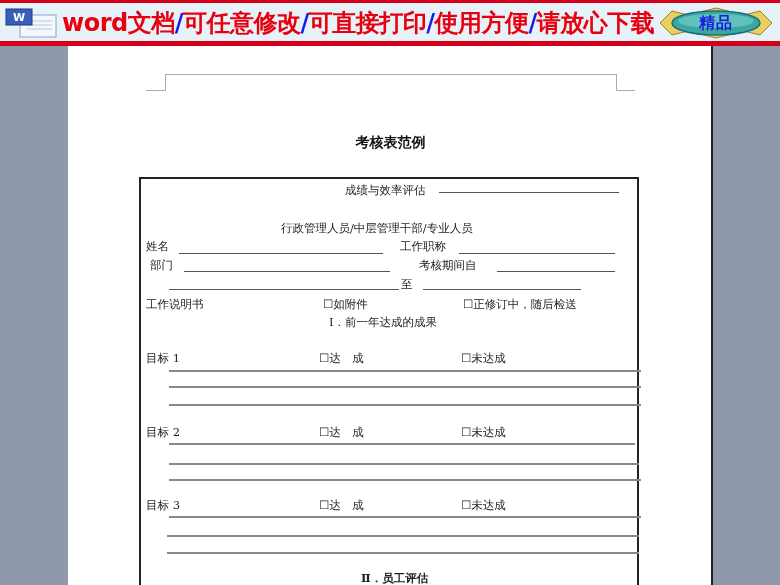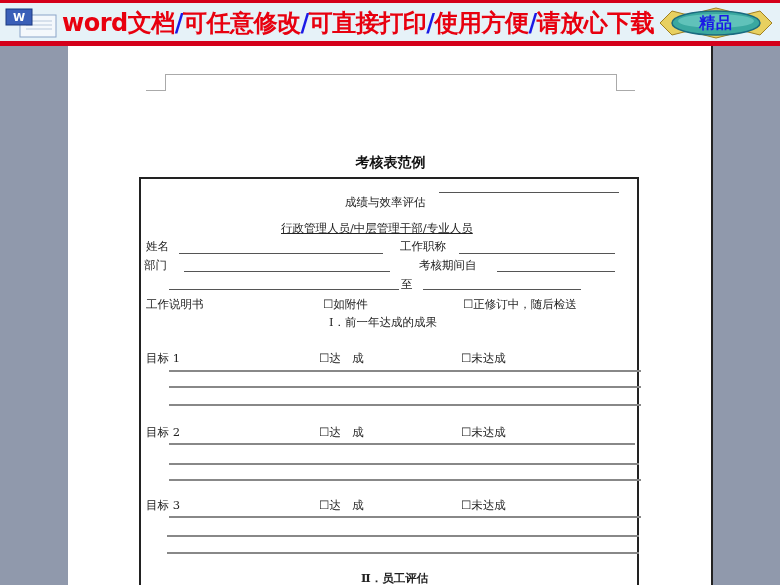--- a/index.html
+++ b/index.html
@@ -6,21 +6,21 @@
   html, body { width: 780px; height: 585px; overflow: hidden; background: #9099ac; font-family: "DejaVu Sans", "Liberation Sans", sans-serif; }
   .banner { position: absolute; left: 0; top: 0; width: 780px; height: 46px; background: #e6f2f8; border-top: 3px solid #d4001a; border-bottom: 5px solid #d4001a; }
   .banner .inner { position: absolute; left: 0; top: 3px; width: 780px; height: 32px; }
   .word-icon { position: absolute; left: 4px; top: 1px; width: 54px; height: 32px; }
   .banner-text { position: absolute; left: 62px; top: 0; height: 34px; line-height: 34px; font-size: 24px; font-weight: bold; color: #e8000f; white-space: nowrap; letter-spacing: -0.5px; font-family: "DejaVu Sans", sans-serif; }
   .banner-text .sep { color: #1a1ae6; }
   .badge { position: absolute; left: 658px; top: 1px; width: 116px; height: 32px; }
   .badge-label { position: absolute; left: 0; top: 0; width: 116px; height: 32px; line-height: 32px; text-align: center; font-size: 16px; font-weight: bold; color: #1a1ae6; letter-spacing: 1px; }
   .page { position: absolute; left: 68px; top: 46px; width: 645px; height: 539px; background: #fff; border-right: 2px solid #222; }
   .corner { position: absolute; border-color: #aaa; border-style: solid; }
-  .title { position: absolute; left: 0; top: 88px; width: 645px; text-align: center; font-size: 14px; font-weight: bold; color: #111; margin-top: 20px; }
+  .title { position: absolute; left: 0; top: 88px; width: 645px; text-align: center; font-size: 14px; font-weight: bold; color: #111; }
   .form { position: absolute; left: 71px; top: 131px; width: 500px; height: 420px; border: 2px solid #222; border-bottom: none; }
   .t { position: absolute; font-size: 11.5px; color: #222; white-space: nowrap; font-family: "DejaVu Serif", serif; }
   .ln { position: absolute; height: 1px; background: #555; }
   .gl { position: absolute; height: 2px; background: #888; }
 </style>
 </head>
 <body>
 
 <div class="banner">
   <div class="inner">
@@ -47,31 +47,31 @@
 </div>
 
 <div class="page">
   <div class="corner" style="left:78px;top:28px;width:20px;height:17px;border-width:0 1px 1px 0;"></div>
   <div class="ln" style="left:98px;top:28px;width:450px;background:#aaa;"></div>
   <div class="corner" style="left:548px;top:28px;width:19px;height:17px;border-width:0 0 1px 1px;"></div>
 
   <div class="title">考核表范例</div>
 
   <div class="form">
-    <span class="t" style="left:204px;top:4px;margin-top:12px;">成绩与效率评估</span>
+    <span class="t" style="left:204px;top:4px;">成绩与效率评估</span>
     <div class="ln" style="left:298px;top:13px;width:180px;"></div>
 
-    <span class="t" style="left:140px;top:42px;text-decoration:underline;">行政管理人员/中层管理干部/专业人员</span>
+    <span class="t" style="left:140px;top:42px;">行政管理人员/中层管理干部/专业人员</span>
 
     <span class="t" style="left:5px;top:60px;">姓名</span>
     <div class="ln" style="left:38px;top:74px;width:204px;"></div>
     <span class="t" style="left:259px;top:60px;font-family:Liberation Mono, monospace;">工作职称</span>
     <div class="ln" style="left:318px;top:74px;width:156px;"></div>
 
-    <span class="t" style="left:3px;top:79px;">部门</span>
+    <span class="t" style="left:9px;top:79px;">部门</span>
     <div class="ln" style="left:43px;top:92px;width:206px;"></div>
     <span class="t" style="left:278px;top:79px;">考核期间自</span>
     <div class="ln" style="left:356px;top:92px;width:118px;"></div>
 
     <div class="ln" style="left:28px;top:110px;width:230px;"></div>
     <span class="t" style="left:260px;top:98px;">至</span>
     <div class="ln" style="left:282px;top:110px;width:158px;"></div>
 
     <span class="t" style="left:5px;top:118px;">工作说明书</span>
     <span class="t" style="left:182px;top:118px;">☐如附件</span>

